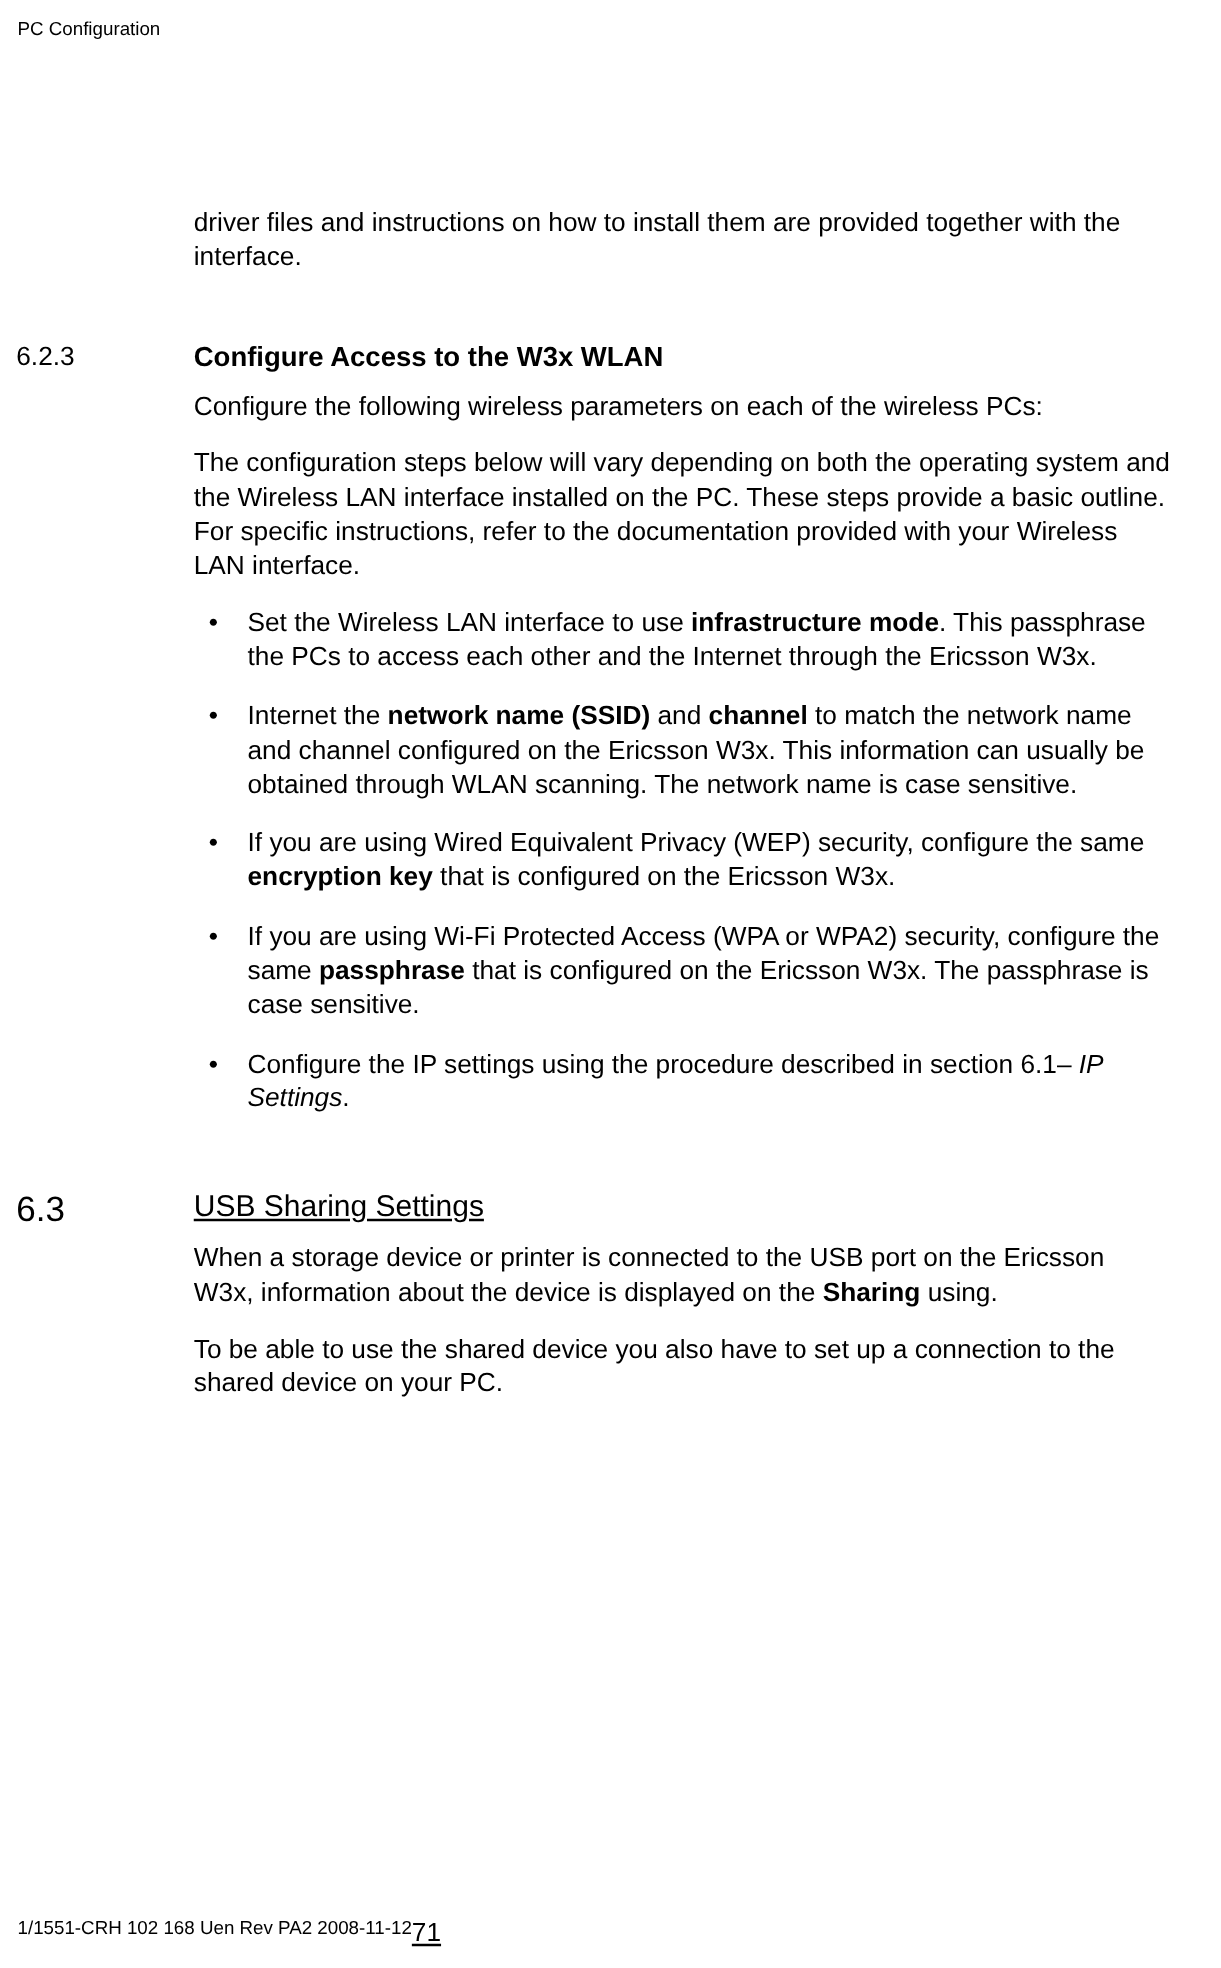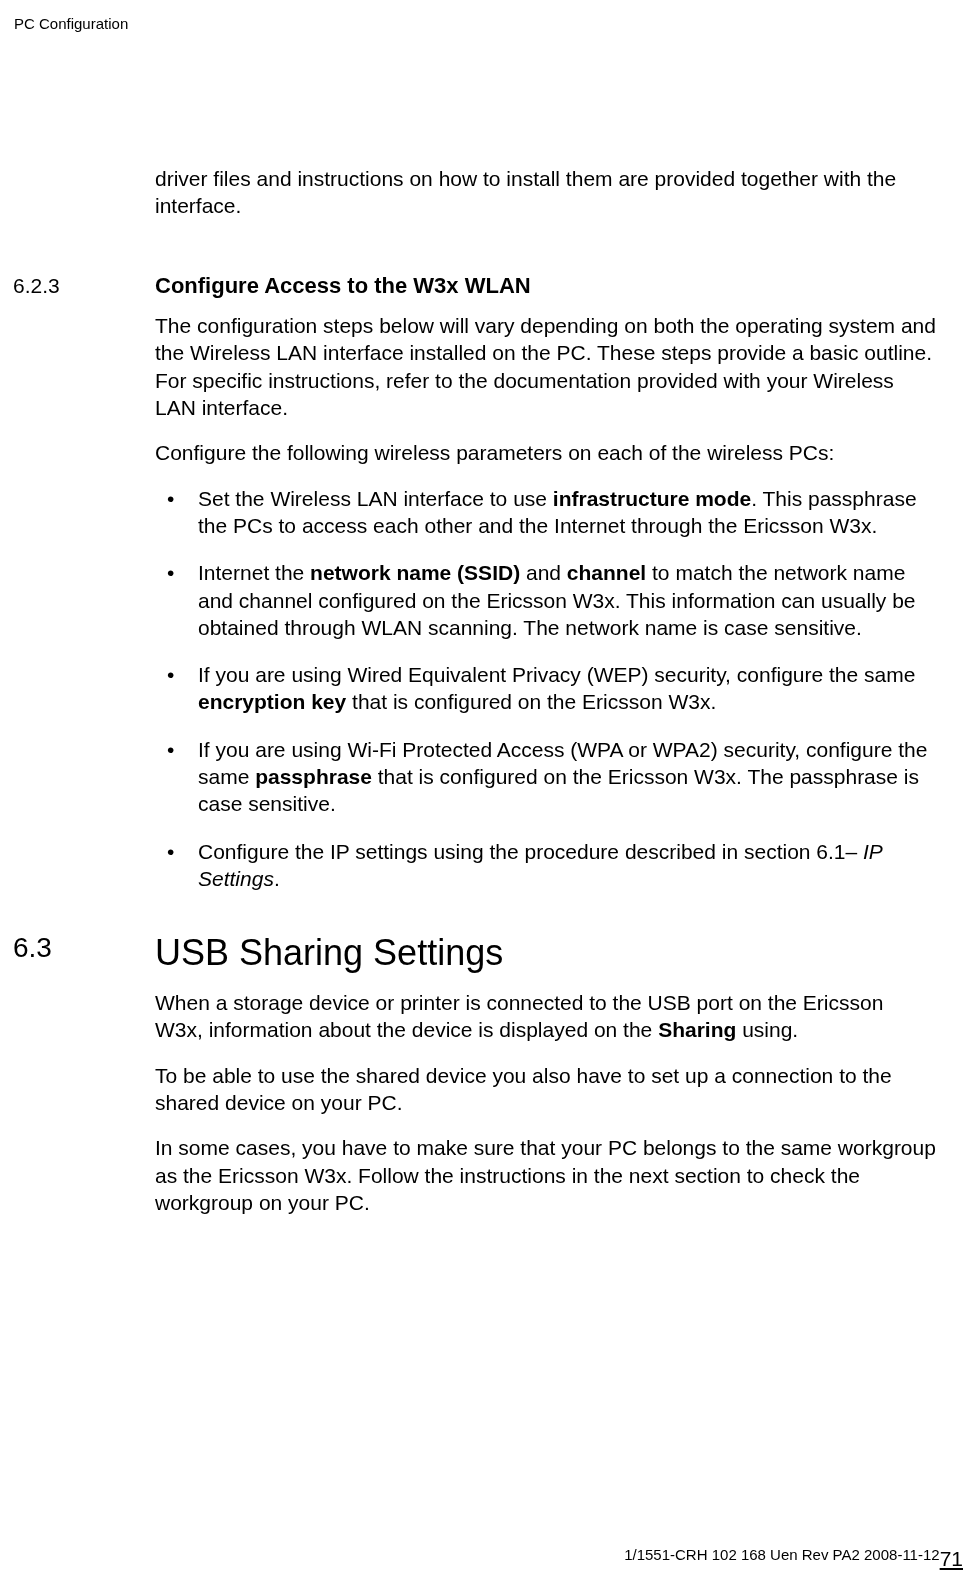--- a/index.html
+++ b/index.html
@@ -41,29 +41,30 @@
       position: absolute;
       left: -142px;
       font-size: 28px;
     }
     .heading-row {
       position: relative;
       margin-top: 52px;
       margin-bottom: 12px;
     }
     .heading-row.h2row {
-      margin-top: 38px;
+      margin-top: 58px;
       margin-bottom: 12px;
     }
     .heading-bold {
       font-weight: bold;
       font-size: 22px;
     }
     .heading-h2 {
-      font-size: 36px;
+      font-size: 24px;
+      text-decoration: underline;
     }
     ul.bullets {
       list-style: none;
       padding-left: 0;
     }
     ul.bullets li {
       position: relative;
       padding-left: 43px;
       margin-bottom: 20px;
     }
@@ -73,26 +74,26 @@
       top: 0;
     }
     .bold {
       font-weight: bold;
     }
     .italic {
       font-style: italic;
     }
     .footer {
       position: absolute;
-      bottom: 2px;
+      bottom: 14px;
       left: 14px;
       right: 14px;
       font-size: 15px;
       display: flex;
-      justify-content: flex-end;
+      justify-content: flex-start;
     }
     .page-num {
       font-size: 21px;
       text-decoration: underline;
     }
   </style>
 </head>
 <body>
 
 <div class="header">
@@ -101,22 +102,22 @@
 
 <div class="content">
 
   <p class="para">driver files and instructions on how to install them are provided together with the interface.</p>
 
   <div class="heading-row">
     <span class="section-num">6.2.3</span>
     <span class="heading-bold">Configure Access to the W3x WLAN</span>
   </div>
 
+  <p class="para">Configure the following wireless parameters on each of the wireless PCs:</p>
   <p class="para">The configuration steps below will vary depending on both the operating system and the Wireless LAN interface installed on the PC. These steps provide a basic outline. For specific instructions, refer to the documentation provided with your Wireless LAN interface.</p>
-  <p class="para">Configure the following wireless parameters on each of the wireless PCs:</p>
 
   <ul class="bullets">
     <li>
       <span class="bullet-mark">•</span>
       <span>Set the Wireless LAN interface to use </span><span class="bold">infrastructure mode</span><span>. This passphrase the PCs to access each other and the Internet through the Ericsson W3x.</span>
     </li>
     <li>
       <span class="bullet-mark">•</span>
       <span>Internet the </span><span class="bold">network name (SSID)</span><span> and </span><span class="bold">channel</span><span> to match the network name and channel configured on the Ericsson W3x. This information can usually be obtained through WLAN scanning. The network name is case sensitive.</span>
     </li>
@@ -136,20 +137,19 @@
 
   <div class="heading-row h2row">
     <span class="section-num-h2">6.3</span>
     <span class="heading-h2">USB Sharing Settings</span>
   </div>
 
   <p class="para">
     <span>When a storage device or printer is connected to the USB port on the Ericsson W3x, information about the device is displayed on the </span><span class="bold">Sharing</span><span> using.</span>
   </p>
   <p class="para">To be able to use the shared device you also have to set up a connection to the shared device on your PC.</p>
-  <p class="para">In some cases, you have to make sure that your PC belongs to the same workgroup as the Ericsson W3x. Follow the instructions in the next section to check the workgroup on your PC.</p>
 
 </div>
 
 <div class="footer">
   <span>1/1551-CRH 102 168 Uen Rev PA2  2008-11-12</span>
   <span class="page-num">71</span>
 </div>
 
 </body></html>

